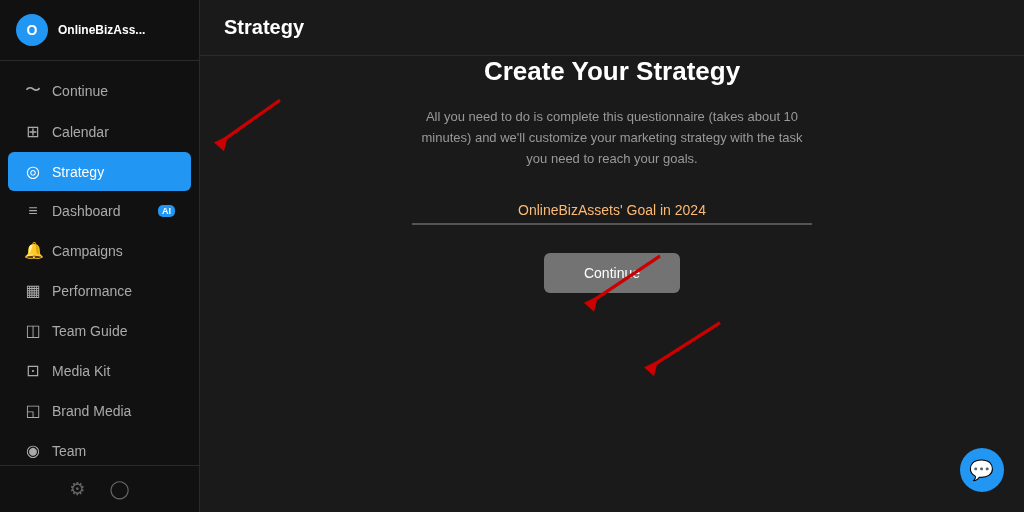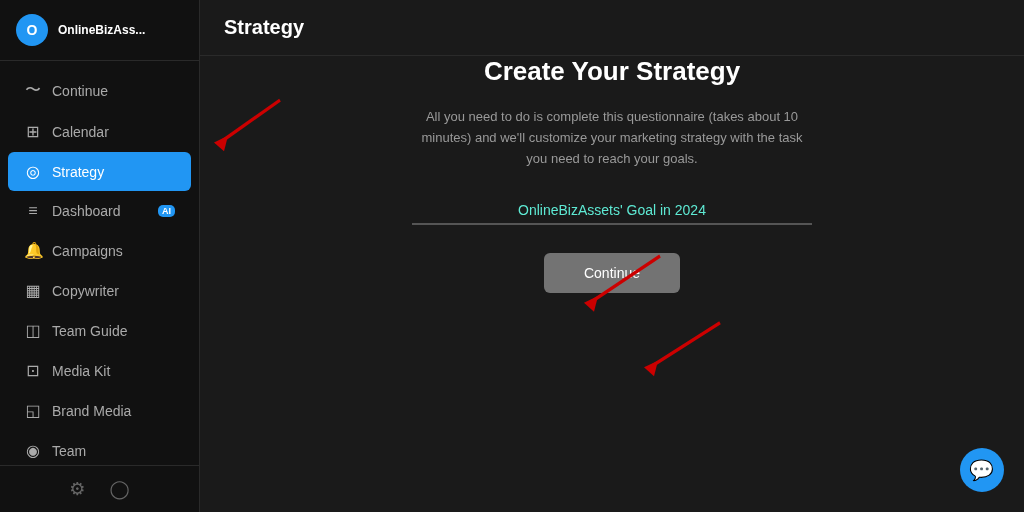--- a/index.html
+++ b/index.html
@@ -162,21 +162,21 @@
     .strategy-input-wrapper {
       border-bottom: 2px solid #555;
       margin-bottom: 28px;
       padding-bottom: 4px;
     }
 
     .strategy-input {
       background: transparent;
       border: none;
       outline: none;
-      color: #5eead4;
+      color: #fdba74;
       font-size: 14px;
       width: 100%;
       text-align: center;
     }
 
     .continue-btn {
       background: #737373;
       color: white;
       border: none;
       padding: 12px 40px;
@@ -247,21 +247,21 @@
       <span class="ai-badge">AI</span>
     </div>
 
     <div class="nav-item">
       <span class="nav-icon">🔔</span>
       <span>Campaigns</span>
     </div>
 
     <div class="nav-item">
       <span class="nav-icon">▦</span>
-      <span>Copywriter</span>
+      <span>Performance</span>
     </div>
 
     <div class="nav-item">
       <span class="nav-icon">◫</span>
       <span>Team Guide</span>
     </div>
 
     <div class="nav-item">
       <span class="nav-icon">⊡</span>
       <span>Media Kit</span>

